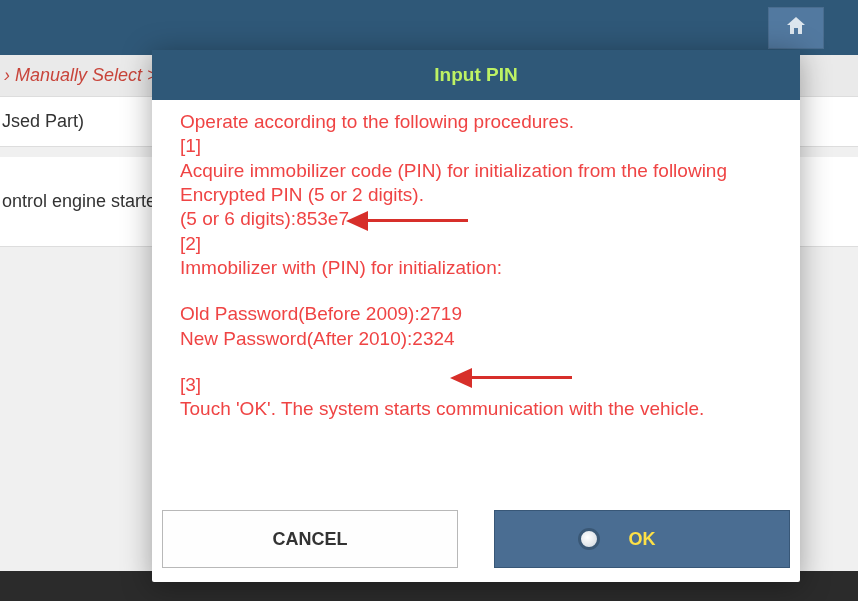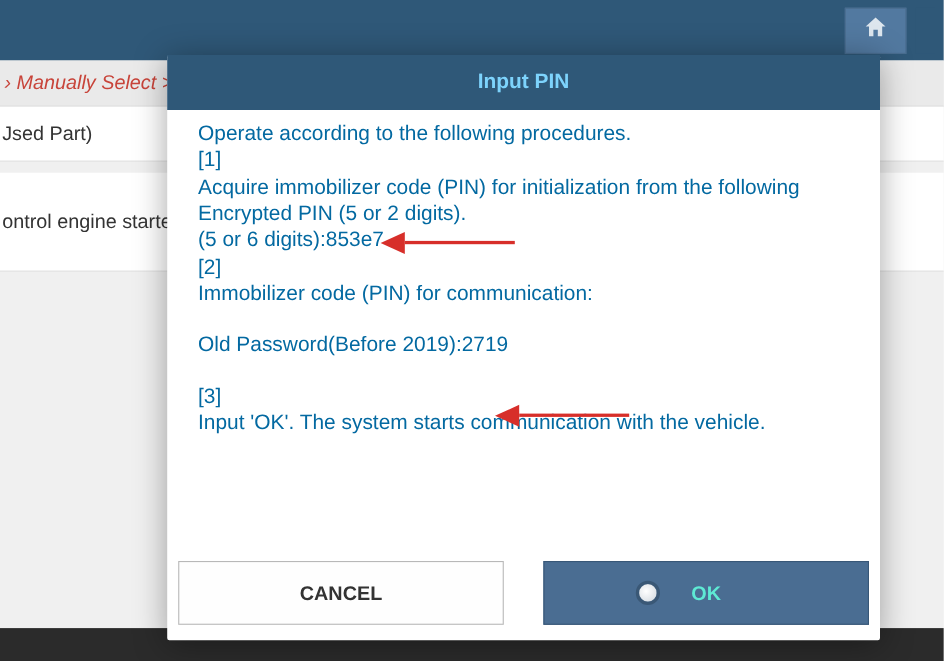--- a/index.html
+++ b/index.html
@@ -67,30 +67,30 @@
       top: 50px;
       left: 152px;
       width: 648px;
       background: #fff;
       box-shadow: 0 4px 30px rgba(0,0,0,0.35);
       border-radius: 2px;
       pointer-events: auto;
     }
     .modal-header {
       background: #2f5878;
-      color: #7dd3fc;
+      color: #bef264;
       font-size: 19px;
       font-weight: 600;
       text-align: center;
       padding: 14px 0;
     }
     .modal-body {
       padding: 10px 28px 20px 28px;
       font-size: 19px;
-      color: #0369a1;
+      color: #ef4444;
       line-height: 1.28;
       height: 400px;
       position: relative;
     }
     .modal-body .line { display: block; }
     .modal-footer {
       display: flex;
       gap: 36px;
       padding: 10px 10px 14px 10px;
     }
@@ -104,21 +104,21 @@
       color: #333;
       display: flex;
       align-items: center;
       justify-content: center;
       cursor: pointer;
       position: relative;
     }
     .btn.primary {
       background: #4a6d92;
       border: 1px solid #385777;
-      color: #5eead4;
+      color: #fde047;
     }
     .ok-touch {
       position: absolute;
       left: 50%;
       top: 50%;
       margin-left: -64px;
       margin-top: -11px;
       width: 22px;
       height: 22px;
       border-radius: 50%;
@@ -175,24 +175,25 @@
 
 <div class="modal-overlay">
   <div class="modal">
     <div class="modal-header">Input PIN</div>
     <div class="modal-body">
       <span class="line">Operate according to the following procedures.</span>
       <span class="line">[1]</span>
       <span class="line">Acquire immobilizer code (PIN) for initialization from the following Encrypted PIN (5 or 2 digits).</span>
       <span class="line">(5 or 6 digits):853e7</span>
       <span class="line">[2]</span>
-      <span class="line">Immobilizer code (PIN) for communication:</span>
-      <span class="line" style="margin-top:22px">Old Password(Before 2019):2719</span>
+      <span class="line">Immobilizer with (PIN) for initialization:</span>
+      <span class="line" style="margin-top:22px">Old Password(Before 2009):2719</span>
+      <span class="line">New Password(After  2010):2324</span>
       <span class="line" style="margin-top:22px">[3]</span>
-      <span class="line">Input 'OK'. The system starts communication with the vehicle.</span>
+      <span class="line">Touch 'OK'. The system starts communication with the vehicle.</span>
 
       <div class="arrow arrow1">
         <div class="head"></div>
           <div class="shaft"></div>
       </div>
       <div class="arrow arrow2">
         <div class="head"></div>
           <div class="shaft"></div>
       </div>
     </div>

